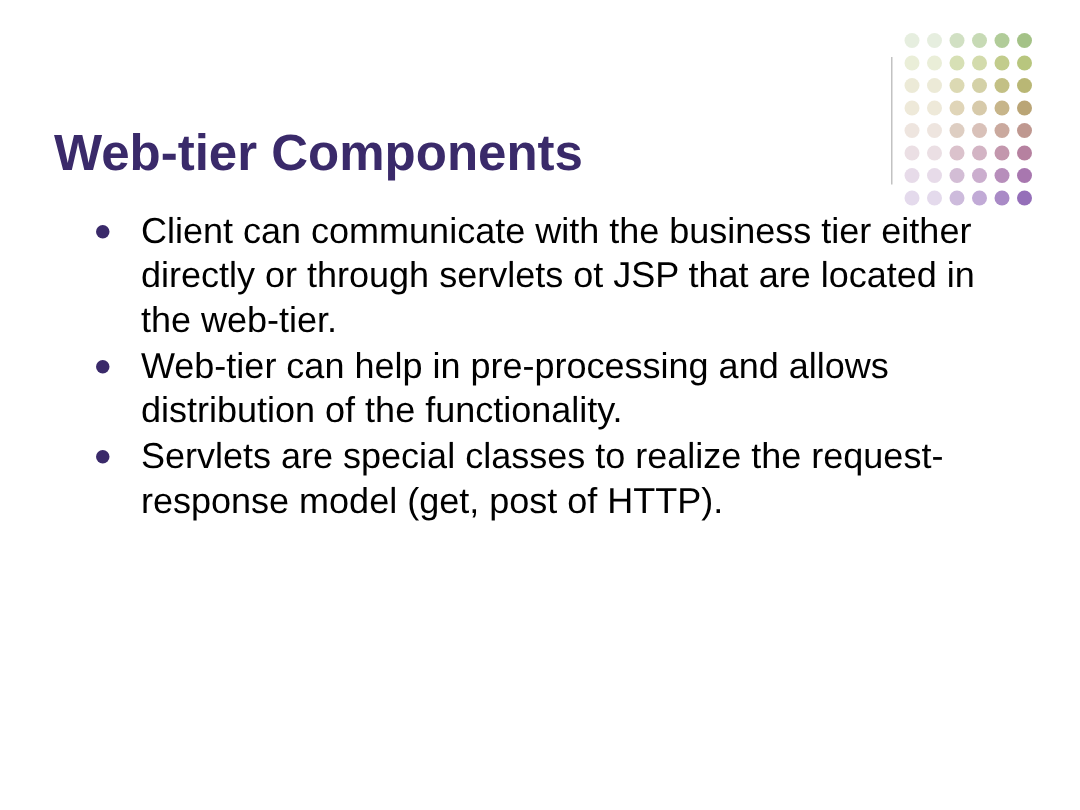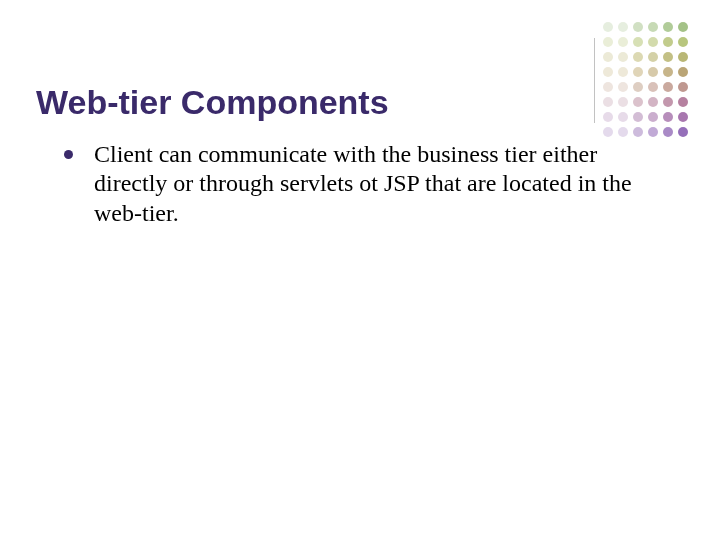--- a/index.html
+++ b/index.html
@@ -31,21 +31,20 @@
   .content {
     position: absolute;
     left: 60px;
     top: 140px;
     right: 60px;
   }
   ul.bullets {
     list-style: none;
     margin: 0;
     padding: 0;
-    font-family: Liberation Serif, serif;
   }
   ul.bullets > li {
     position: relative;
     padding-left: 34px;
     font-size: 24px;
     line-height: 1.22;
     color: #000;
     margin-bottom: 2px;
   }
   ul.bullets > li::before {
@@ -151,16 +150,18 @@
       <span class="c23 m"></span>
       <span class="c23"></span>
       <span class="c24"></span>
   </div>
 
   <h1 class="title">Web-tier Components</h1>
 
   <div class="content">
     <ul class="bullets">
       <li><span>Client can communicate with the business tier either directly or through servlets ot JSP that are located in the web-tier.</span></li>
+      <li><span>Web-tier can help in pre-processing and allows distribution of the functionality.</span></li>
+      <li><span>Servlets are special classes to realize the request-response model (get, post of HTTP).</span></li>
     </ul>
   </div>
 
 </div>
 
 </body></html>

